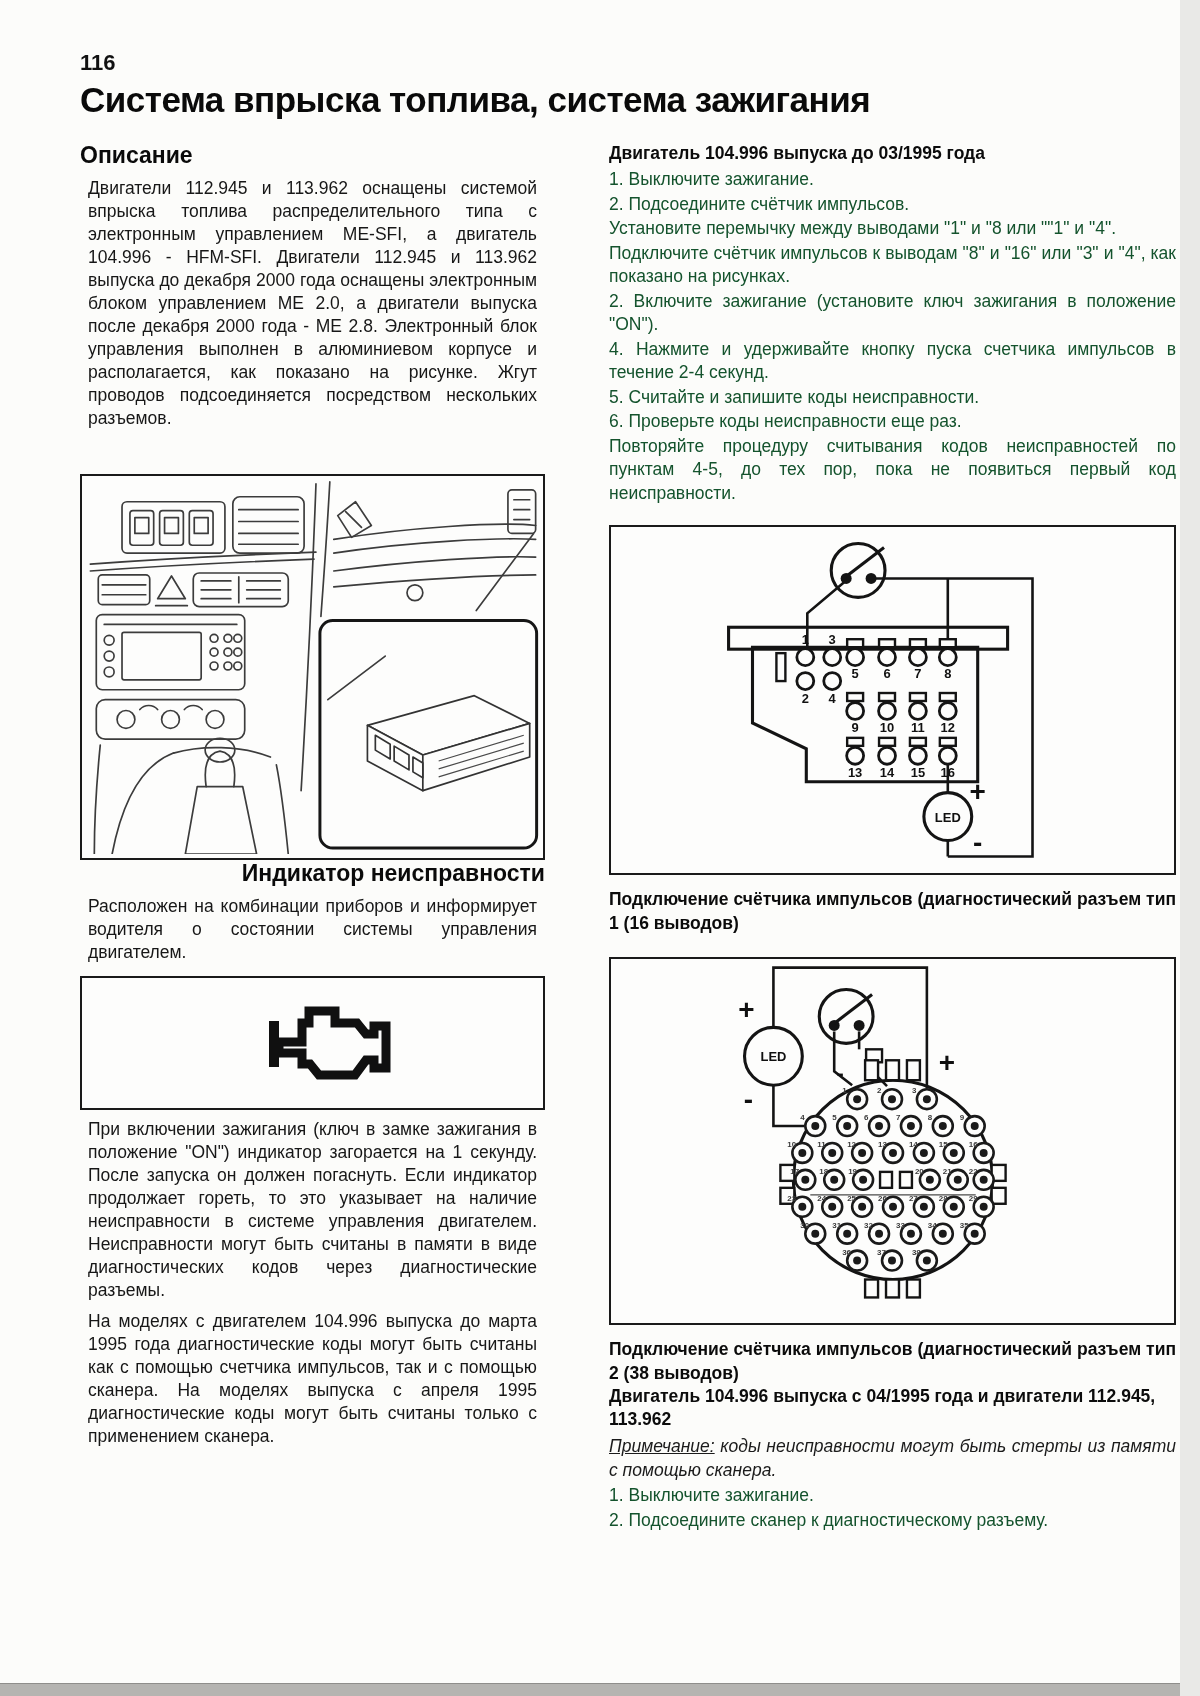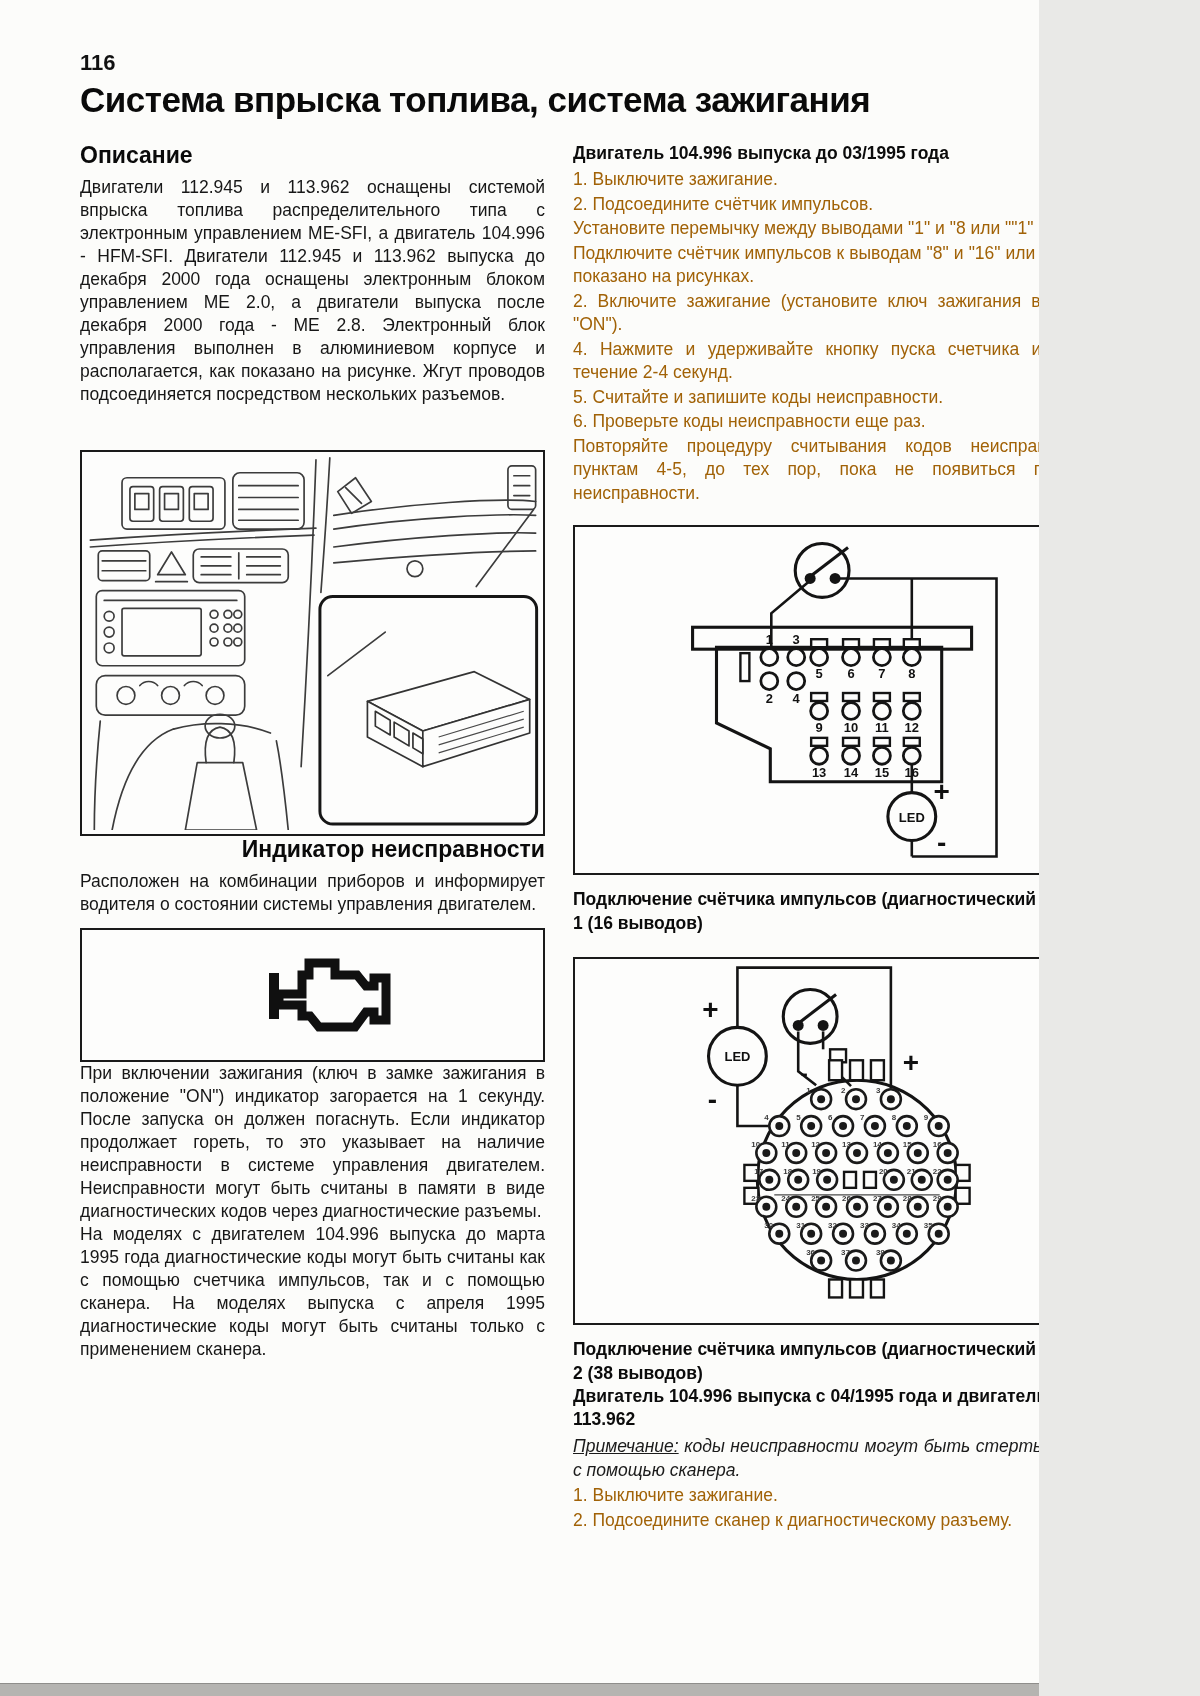--- a/index.html
+++ b/index.html
@@ -1,27 +1,27 @@
 <!DOCTYPE html>
 <html><head>
 <meta charset="utf-8">
 <style>
   html,body{margin:0;padding:0;background:#e9e9e7;}
-  .page{position:relative;width:1039px;height:1696px;background:#fcfcfa;overflow:hidden;
+  .page{position:relative;width:1180px;height:1696px;background:#fcfcfa;overflow:hidden;
         font-family:"Liberation Sans",sans-serif;color:#161616;}
   .inner{padding:50px 60px 0 80px;}
   .pagenum{font-size:22px;font-weight:bold;color:#111;}
   .title{font-size:35px;font-weight:bold;letter-spacing:-0.5px;color:#0a0a0a;margin-top:4px;}
-  .cols{display:flex;margin-top:22px;}
+  .cols{display:flex;margin-top:22px;gap:36px;}
   .col-l{width:465px;flex:0 0 465px;}
   .col-r{width:567px;flex:0 0 567px;margin-left:28px;}
   h2.sec{font-size:23px;font-weight:bold;color:#0a0a0a;margin:0 0 7px 0;}
   h3.sub{font-size:17.5px;font-weight:bold;color:#0c0c0c;margin:0 0 3px 0;line-height:23px;}
-  p.body{font-size:17.5px;line-height:23px;text-align:justify;margin:0;color:#171717;}
-  .col-r p.rstep{font-size:17.5px;line-height:23.5px;text-align:justify;margin:0 0 1px 0;color:#a16207;}
+  p.body{font-size:17.5px;line-height:23px;text-align:justify;margin:8px;color:#171717;}
+  .col-r p.rstep{font-size:17.5px;line-height:23.5px;text-align:justify;margin:0 0 1px 0;color:#14532d;}
   .figure{border:2px solid #1a1a1a;background:#fdfdfc;}
   .fig-dash{height:382px;margin-top:44px;}
   .fig-engine{height:130px;margin-top:12px;display:flex;align-items:center;justify-content:center;}
   .fig-engine svg{transform:translateX(14px);}
   .caption{font-size:17.5px;font-weight:bold;line-height:24px;text-align:justify;margin:12px 0 0 0;color:#0b0b0b;}
   .note{font-size:17.5px;line-height:24px;font-style:italic;text-align:justify;margin:2px 0 2px 0;color:#1b1b1b;}
   .note .nlab{text-decoration:underline;}
   .mt14{margin-top:14px;} .mt24{margin-top:24px;text-align:right;} .mt6{margin-top:6px;}
   .mt20{margin-top:20px;} .mt22{margin-top:22px;} .mt16{margin-top:16px;}
   .scan-edge{position:absolute;left:0;right:0;bottom:0;height:12px;background:#b5b4b1;border-top:1px solid #8f8e8b;}

